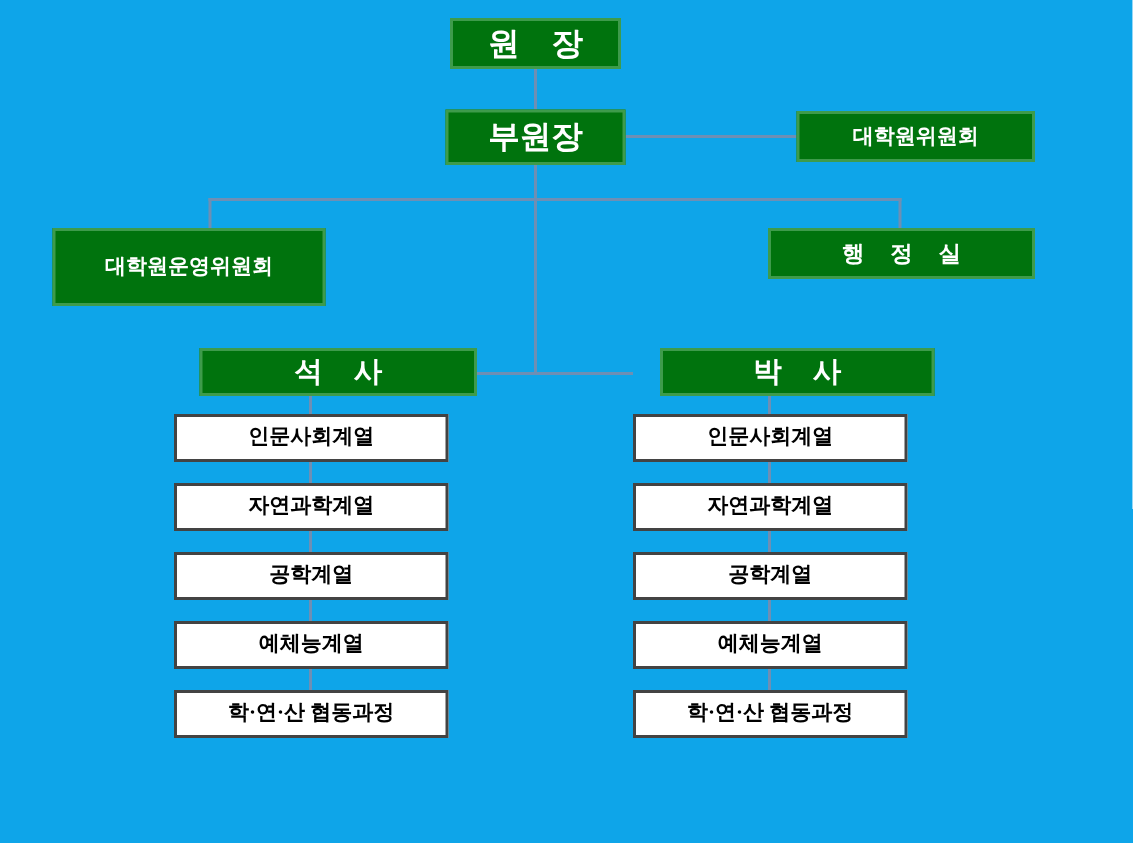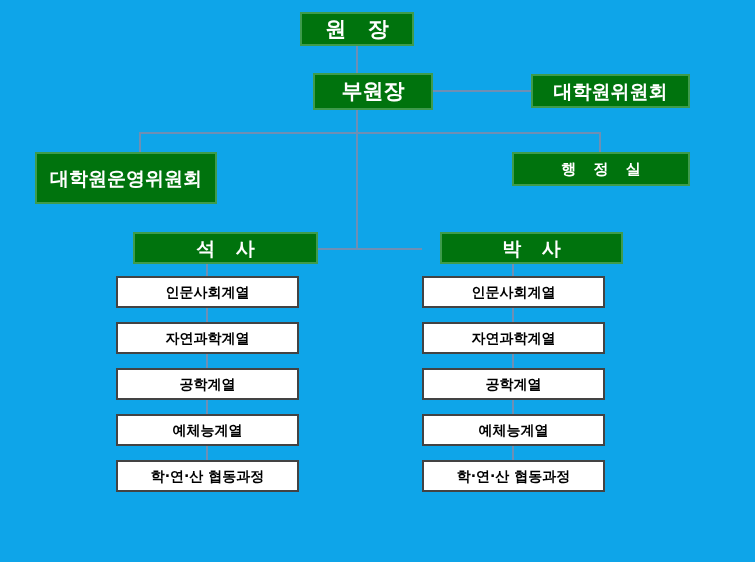--- a/index.html
+++ b/index.html
@@ -54,30 +54,31 @@
     border: 2px solid #434343;
     box-sizing: border-box;
     color: #000000;
     font-weight: bold;
     display: flex;
     align-items: center;
     justify-content: center;
     text-align: center;
     line-height: 1;
     white-space: nowrap;
+    font-family: Liberation Serif, serif;
   }
   .wbox-label {
     display: block;
     color: #000000;
   }
 
   
   .fs-top   { font-size: 21px; letter-spacing: 7px; text-indent: 7px; }
-  .fs-vice  { font-size: 21px; letter-spacing: 0px; margin-left: 16px; }
-  .fs-cmte  { font-size: 19px; letter-spacing: 0px; }
+  .fs-vice  { font-size: 21px; letter-spacing: 0px; }
+  .fs-cmte  { font-size: 14px; letter-spacing: 0px; }
   .fs-admin { font-size: 15px; letter-spacing: 6px; text-indent: 6px; }
   .fs-deg   { font-size: 19px; letter-spacing: 7px; text-indent: 7px; margin-left: 18px; }
   .fs-leaf  { font-size: 14px; letter-spacing: 0px; }
 </style>
 </head>
 <body>
 
 <div id="chart-root">
 
   <div class="conn conn-v" style="left:356px; top:46px; height:27px;"></div>

